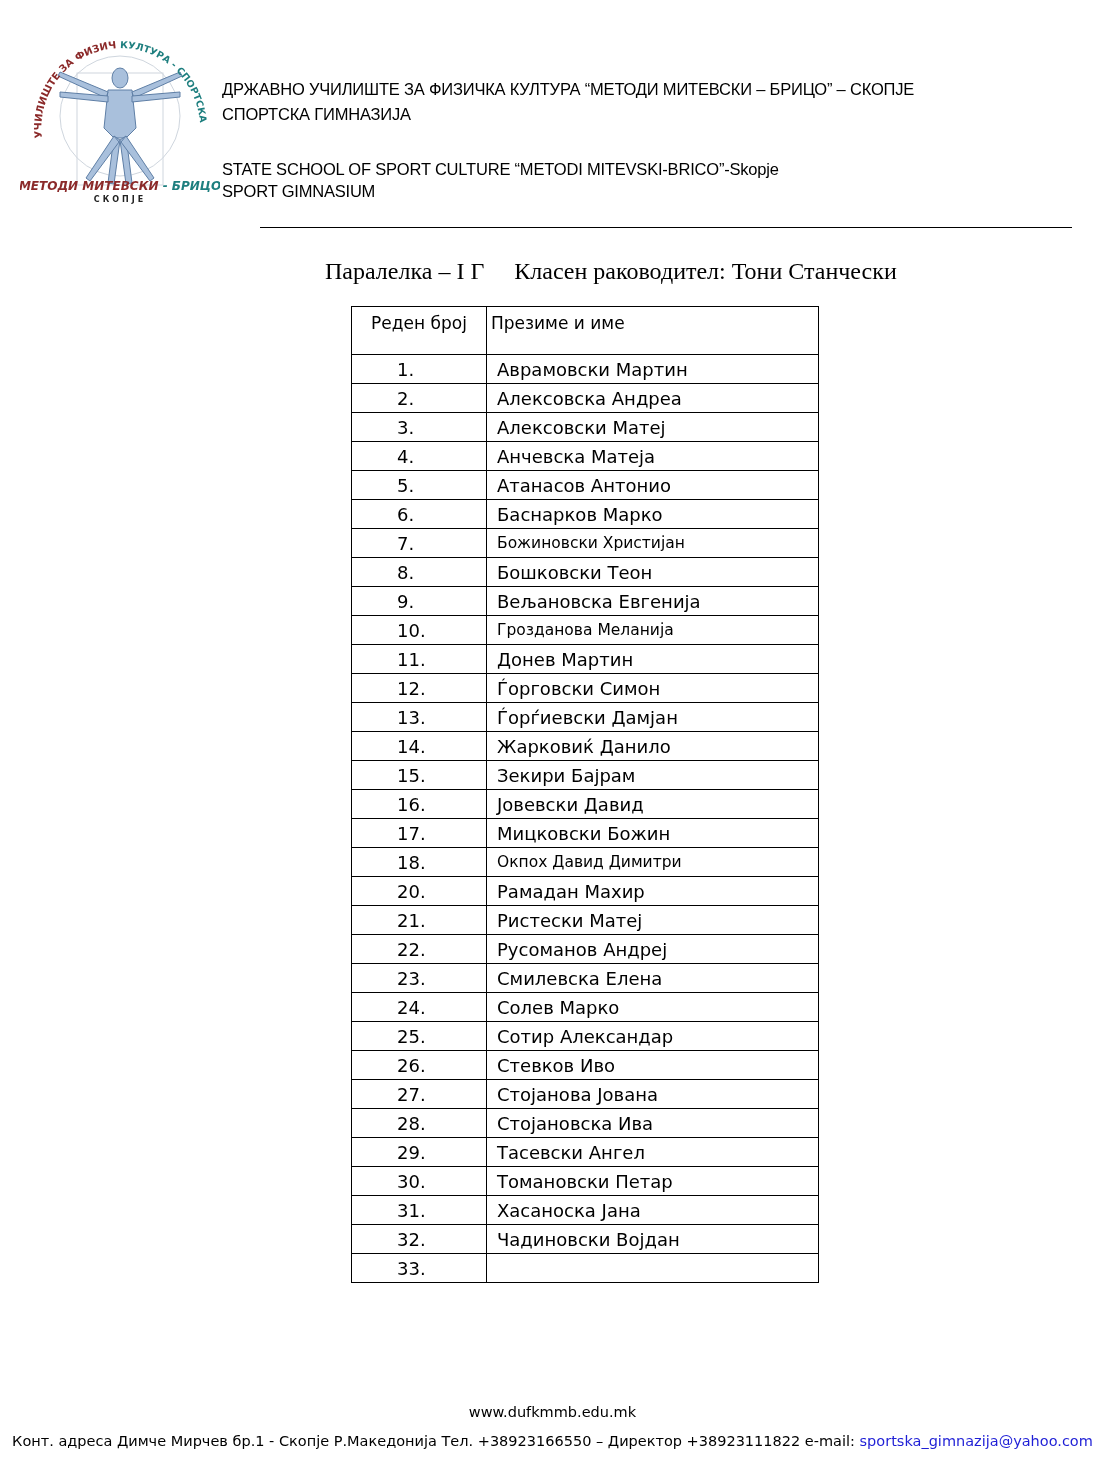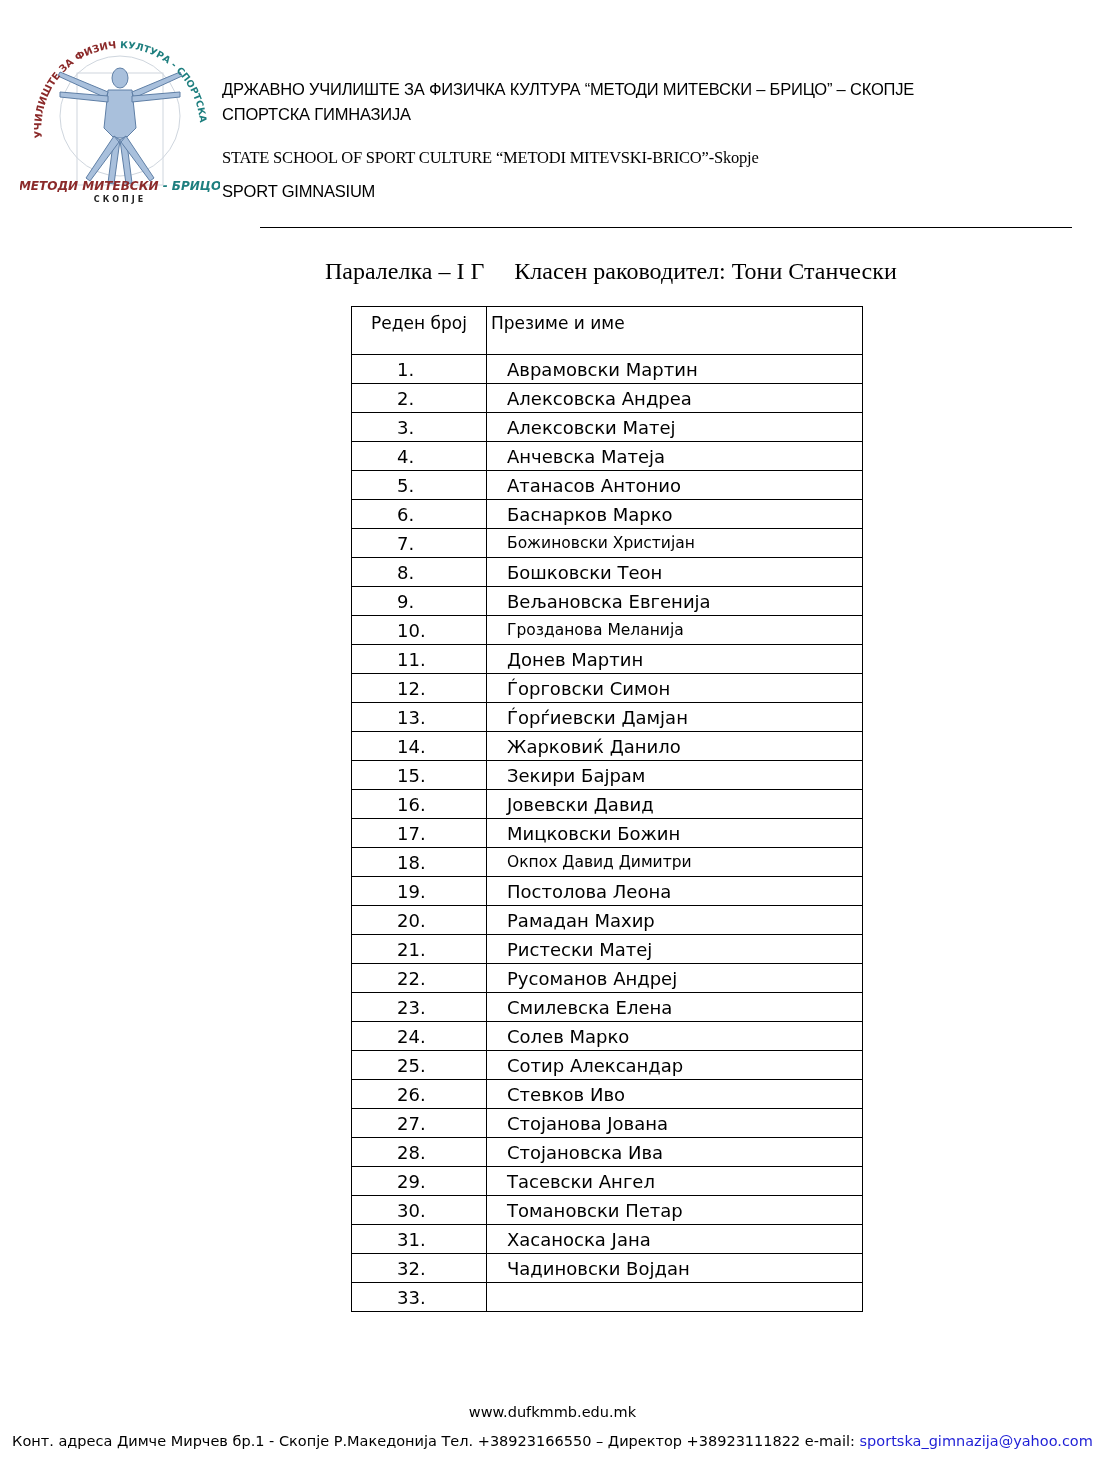--- a/index.html
+++ b/index.html
@@ -1,28 +1,28 @@
 <!DOCTYPE html>
 <html><head>
 <meta charset="utf-8">
 <style>
   html, body { margin:0; padding:0; background:#ffffff; }
   body { width:1105px; height:1479px; position:relative; overflow:hidden; font-family:"Liberation Sans", sans-serif; color:#000; }
   .logo { position:absolute; left:20px; top:18px; width:200px; height:190px; }
   .hdr { position:absolute; left:222px; width:880px; text-align:left; font-family:"Liberation Sans", sans-serif; font-size:16.5px; letter-spacing:-0.2px; }
   .rule { position:absolute; left:260px; top:227px; width:812px; height:0; border-top:1.5px solid #000; }
   .class-line { position:absolute; left:325px; top:258px; font-family:"Liberation Serif", serif; font-size:24px; white-space:pre; }
-  table.roster { position:absolute; left:351px; top:306px; border-collapse:collapse; width:512px; font-family:"DejaVu Sans", sans-serif; }
+  table.roster { position:absolute; left:351px; top:306px; border-collapse:collapse; width:468px; font-family:"DejaVu Sans", sans-serif; }
   table.roster td, table.roster th { border:1px solid #000; padding:0; font-weight:normal; }
   table.roster th { height:41px; vertical-align:top; text-align:left; font-size:17px; padding-top:6px; }
   table.roster th.c1 { width:134px; text-align:center; }
   table.roster th.c2 { padding-left:4px; }
   table.roster td { height:28px; font-size:18px; }
   table.roster td.num { text-align:left; padding-left:45px; width:89px; }
-  table.roster td.name { padding-left:20px; }
+  table.roster td.name { padding-left:10px; }
   table.roster td.name.small { font-size:15.5px; }
   .foot { position:absolute; left:0; width:1105px; text-align:center; font-size:14.5px; font-family:"DejaVu Sans", sans-serif; }
   .foot .email { color:#1f1fd6; }
 </style>
 </head>
 <body>
 
 <div class="logo">
   <svg width="200" height="190" viewBox="0 0 200 190">
     <defs>
@@ -50,21 +50,21 @@
     <text font-size="9.5" font-weight="bold" font-family="DejaVu Sans, sans-serif">
       <textPath href="#arcR" fill="#1e7f7f">КУЛТУРА - СПОРТСКА ГИМНАЗИЈА</textPath>
     </text>
     <text x="100" y="172" text-anchor="middle" font-size="12" font-weight="bold" font-style="italic" font-family="DejaVu Sans, sans-serif"><tspan fill="#8b2a2a">МЕТОДИ МИТЕВСКИ</tspan><tspan fill="#1e7f7f"> - БРИЦО</tspan></text>
     <text x="100" y="184" text-anchor="middle" font-size="8" font-weight="bold" letter-spacing="3" font-family="DejaVu Sans, sans-serif" fill="#222">СКОПЈЕ</text>
   </svg>
 </div>
 
 <div class="hdr" style="top:80px;">ДРЖАВНО УЧИЛИШТЕ ЗА ФИЗИЧКА КУЛТУРА “МЕТОДИ МИТЕВСКИ – БРИЦО” – СКОПЈЕ</div>
 <div class="hdr" style="top:105px;">СПОРТСКА ГИМНАЗИЈА</div>
-<div class="hdr" style="top:148px;font-family:Liberation Serif, serif;">STATE  SCHOOL  OF  SPORT  CULTURE “METODI MITEVSKI-BRICO”-Skopje</div>
+<div class="hdr" style="top:160px;">STATE  SCHOOL  OF  SPORT  CULTURE “METODI MITEVSKI-BRICO”-Skopje</div>
 <div class="hdr" style="top:182px;">SPORT GIMNASIUM</div>
 <div class="rule"></div>
 
 <div class="class-line">Паралелка – I Г     Класен раководител: Тони Станчески</div>
 
 <table class="roster">
   <thead>
     <tr>
       <th class="c1">Реден број</th>
       <th class="c2">Презиме и име</th>
@@ -137,24 +137,20 @@
       </tr>
       <tr>
         <td class="num">17.</td>
         <td class="name">Мицковски Божин</td>
       </tr>
       <tr>
         <td class="num">18.</td>
         <td class="name small">Окпох Давид Димитри</td>
       </tr>
       <tr>
-        <td class="num">19.</td>
-        <td class="name">Постолова Леона</td>
-      </tr>
-      <tr>
         <td class="num">20.</td>
         <td class="name">Рамадан Махир</td>
       </tr>
       <tr>
         <td class="num">21.</td>
         <td class="name">Ристески Матеј</td>
       </tr>
       <tr>
         <td class="num">22.</td>
         <td class="name">Русоманов Андреј</td>

